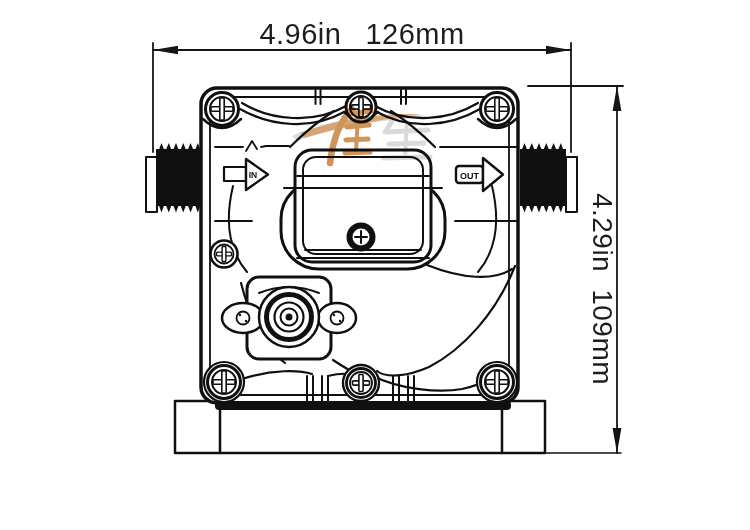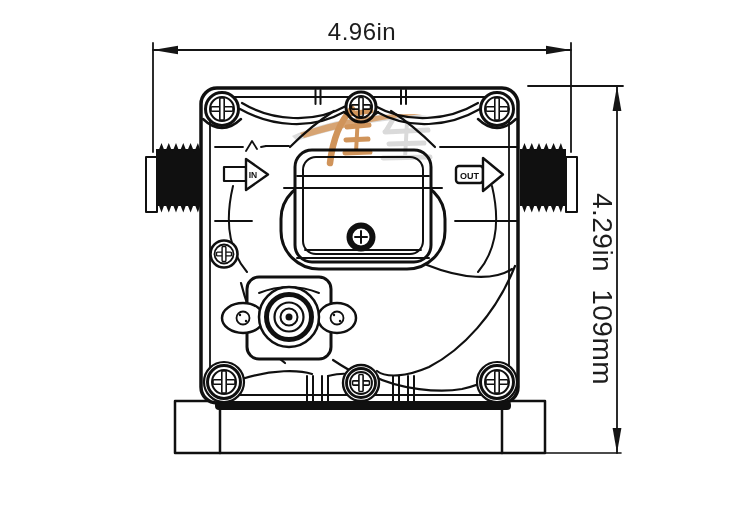--- a/index.html
+++ b/index.html
@@ -1,20 +1,20 @@
 <!DOCTYPE html>
 <html><head>
 <meta charset="utf-8">
 <style>
   html,body{margin:0;padding:0;background:#fff;}
   .canvas{position:relative;width:750px;height:530px;background:#fff;overflow:hidden;
           font-family:"Liberation Sans",sans-serif;color:#1c1c1c;}
   .canvas svg{position:absolute;left:0;top:0;}
   .dim-label{position:absolute;display:flex;justify-content:center;align-items:center;
-             font-size:24px;letter-spacing:.5px;color:#1d1d1d;white-space:nowrap;}
+             font-size:29px;letter-spacing:.5px;color:#1d1d1d;white-space:nowrap;}
   .dim-top{left:153px;top:18px;width:418px;gap:24px;}
   .dim-right{left:502px;top:273px;width:200px;height:32px;gap:17px;font-size:28px;
              transform:rotate(90deg);transform-origin:center;}
   .wm{mix-blend-mode:multiply;}
 </style>
 </head>
 <body>
 
 <div class="canvas">
 
@@ -238,20 +238,21 @@
       <path d="M 385,132 L 428,130" stroke-width="5"></path>
       <path d="M 389,144 L 424,143" stroke-width="5"></path>
       <path d="M 383,158 L 430,157" stroke-width="5"></path>
       <path d="M 407,122 L 405,158" stroke-width="4"></path>
     </g>
   </g>
 </svg>
 
   <div class="dim-label dim-top">
     <span>4.96in</span>
+    <span>126mm</span>
   </div>
 
   <div class="dim-label dim-right">
     <span>4.29in</span>
     <span>109mm</span>
   </div>
 
 </div>
 
 </body></html>

